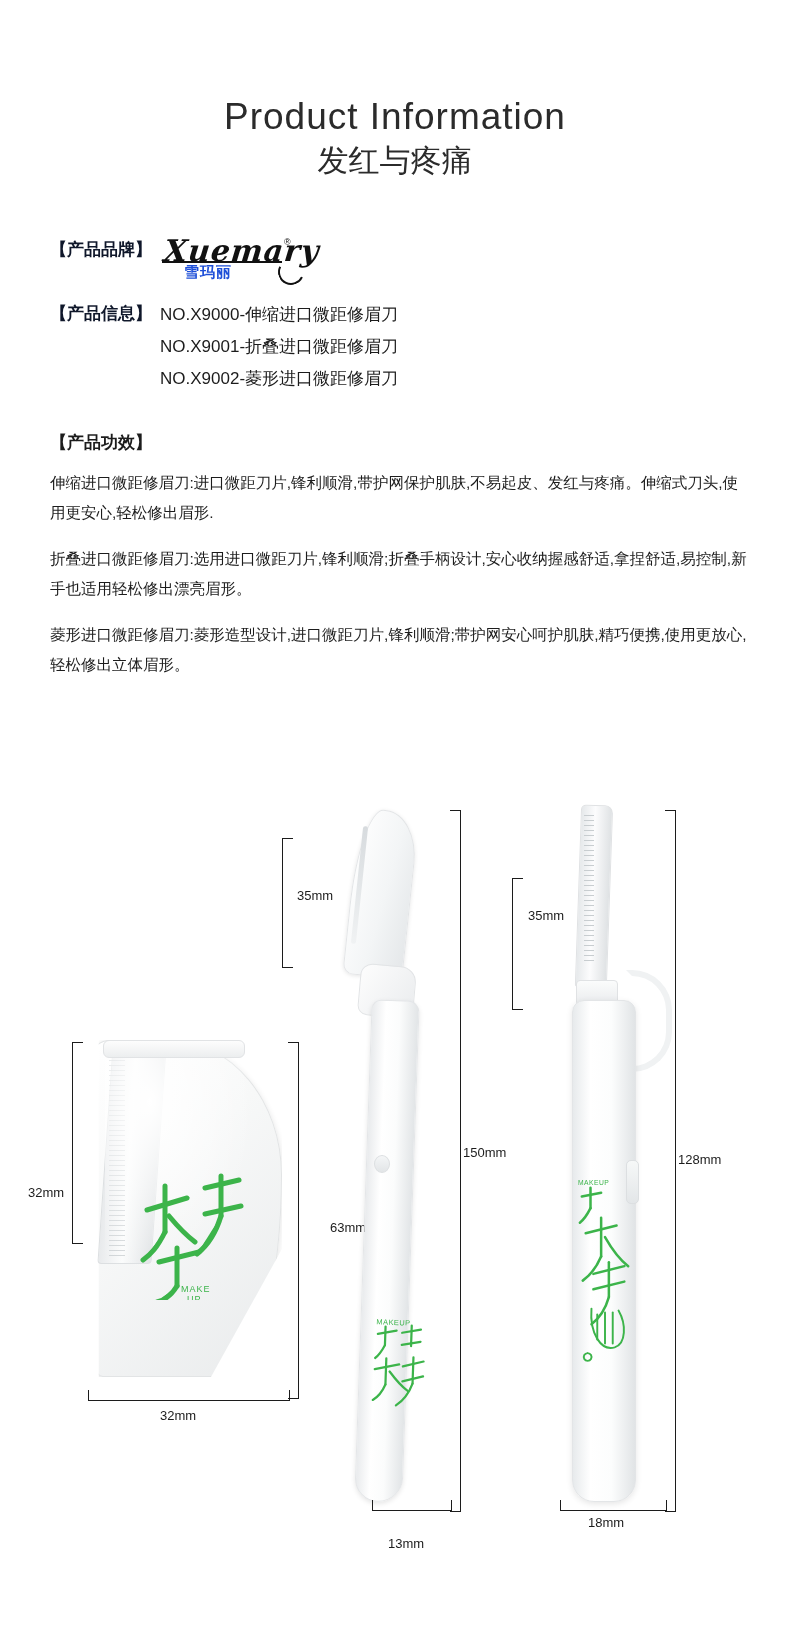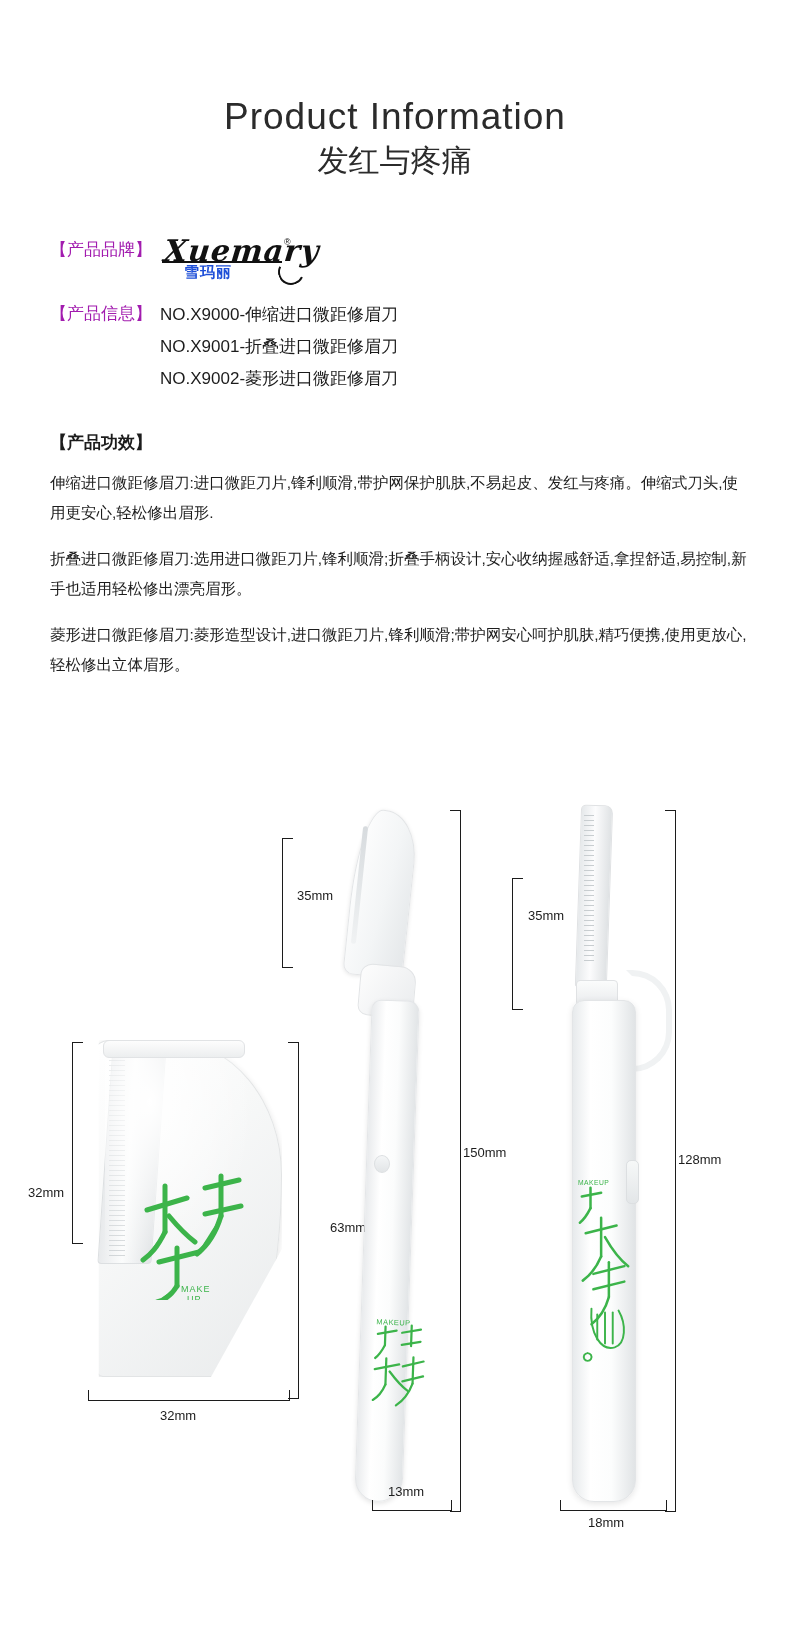--- a/index.html
+++ b/index.html
@@ -48,24 +48,24 @@
     top: 235px;
     width: 700px;
   }
   .row {
     display: flex;
     align-items: flex-start;
     margin-bottom: 6px;
   }
   .label {
     font-size: 17px;
-    font-weight: 400;
+    font-weight: 700;
     white-space: nowrap;
     line-height: 30px;
-    color: #a21caf;
+    color: #0f172a;
   }
   .brand-logo {
     margin-left: 8px;
     position: relative;
     width: 160px;
     height: 58px;
   }
   .brand-script {
     font-family: "DejaVu Serif", serif;
     font-style: italic;
@@ -442,21 +442,21 @@
       </svg>
     </div>
 
     <div class="caliper cal-v" style="left:282px; top:48px; height:128px;"></div>
     <div class="dim-text" style="left:297px; top:98px;">35mm</div>
 
     <div class="caliper cal-v-right" style="left:450px; top:20px; height:700px;"></div>
     <div class="dim-text" style="left:463px; top:355px;">150mm</div>
 
     <div class="caliper cal-h" style="left:372px; top:710px; width:78px;"></div>
-    <div class="dim-text" style="left:388px; top:694px;">13mm</div>
+    <div class="dim-text" style="left:388px; top:746px;">13mm</div>
 
     <div class="p3">
       <div class="p3-blade"></div>
       <div class="p3-blade-lines"></div>
       <div class="p3-comb"></div>
       <div class="p3-clip"></div>
       <div class="p3-body"></div>
       <div class="p3-slider"></div>
       <svg class="p3-green" viewBox="0 0 60 200">
         <text x="2" y="12" font-size="7" fill="#3cb44a" font-family="'Liberation Sans',sans-serif" letter-spacing="0.5">MAKEUP</text>

